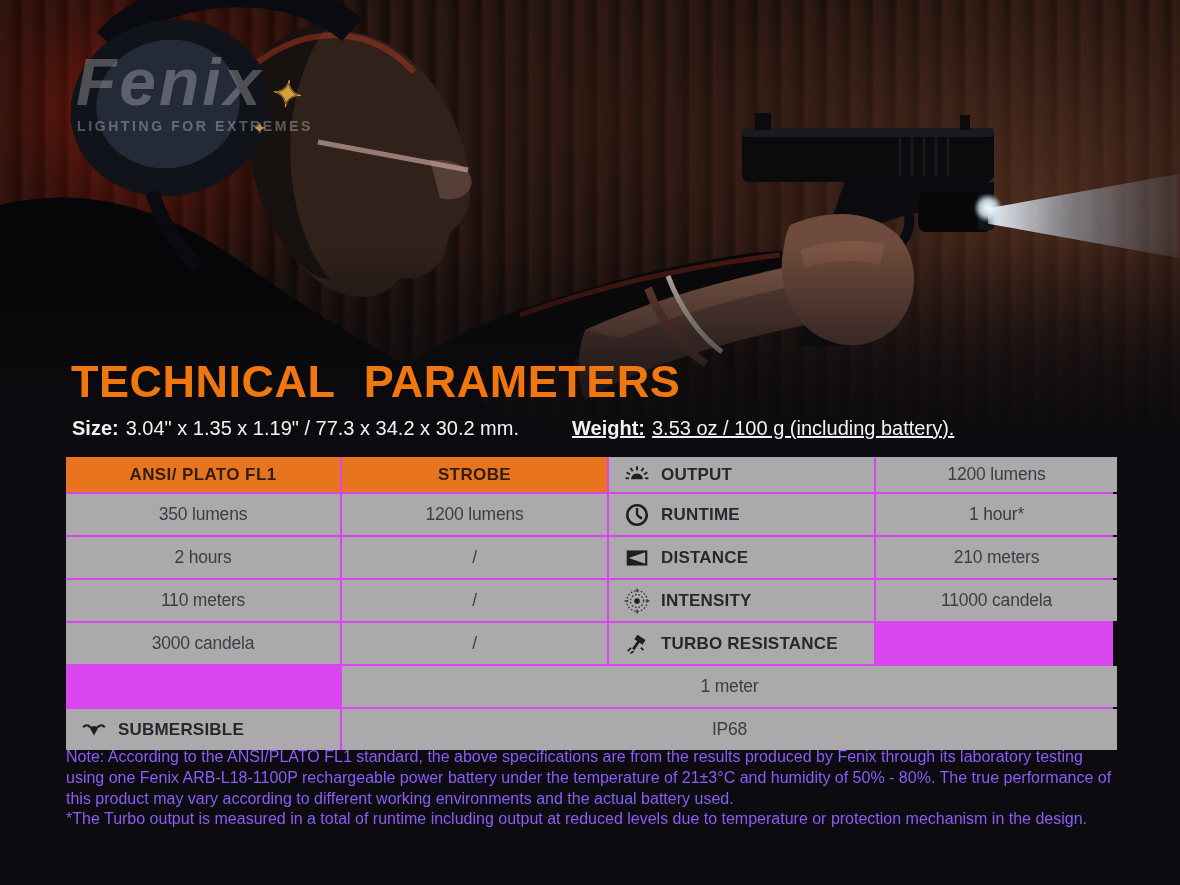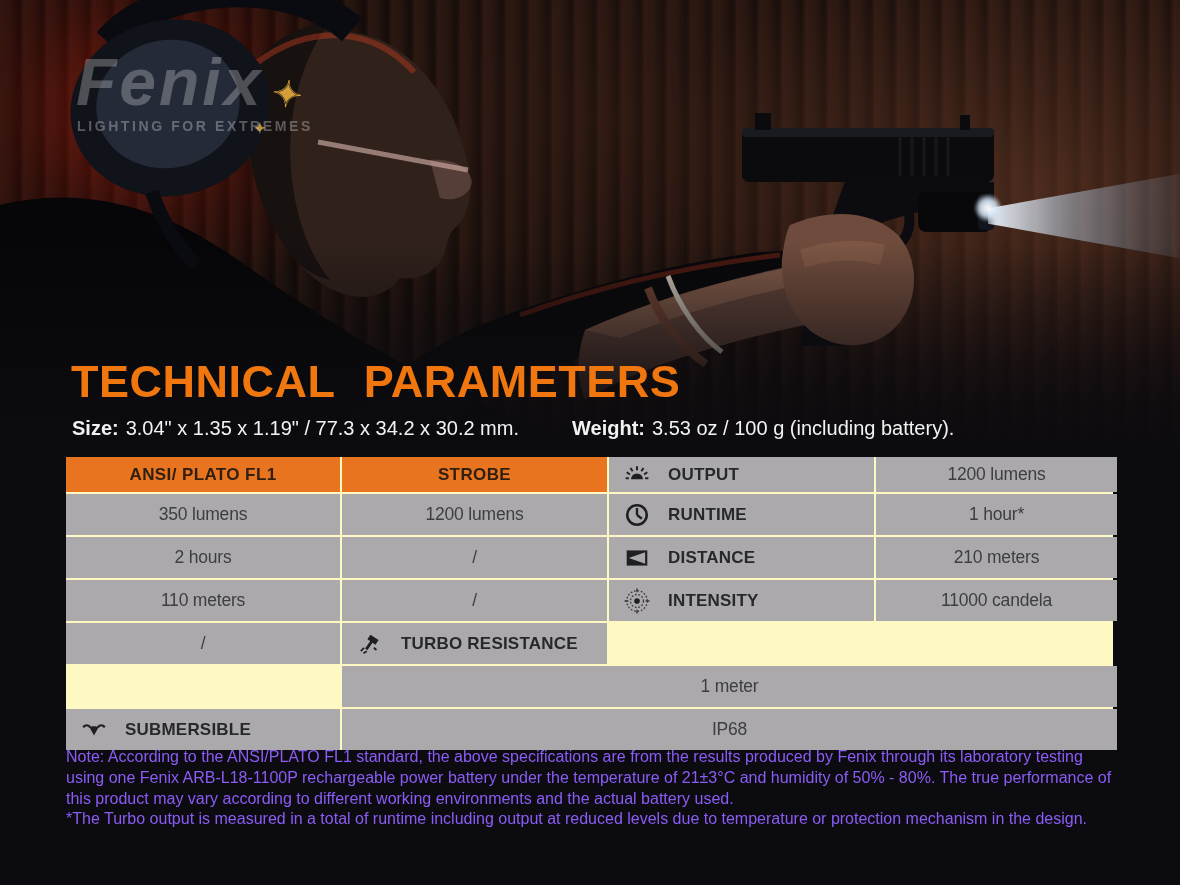--- a/index.html
+++ b/index.html
@@ -54,38 +54,38 @@
     position:absolute; left:77px; top:118px; color:rgba(255,255,255,0.30);
     font-size:14px; letter-spacing:2.6px; font-weight:bold;
   }
 
   
   .title {
     position:absolute; left:71px; top:356px;
     color:#f0760f; font-size:45px; font-weight:bold; letter-spacing:0.5px; word-spacing:16px;
   }
   .specline { position:absolute; top:417px; color:#f2f2f2; font-size:20px; }
-  .spec-size { left:72px; } .spec-weight { left:572px; }
+  .spec-size { left:72px; } .spec-weight { left:572px;text-decoration:underline; }
   .specline .lbl { font-weight:bold; margin-right:7px; }
 
   
   .spec-table {
     position:absolute; left:66px; top:457px; width:1047px;
     display:grid; grid-template-columns:274px 265px 265px 241px;
     grid-template-rows:35px repeat(6, 41px);
-    gap:2px; background:#fef9c3;
+    gap:2px; background:#d946ef;
   }
   .cell { display:flex; align-items:center; justify-content:center; }
   .hcell {
     background:#e97420; color:#2e1f10; font-weight:bold; font-size:17px; letter-spacing:0.4px;
   }
   .dcell { background:#aba9ac; color:#3d3d42; font-size:17.5px; letter-spacing:-0.2px; }
   .lcell {
     background:#aba9ac; color:#28282c; font-weight:bold; font-size:17px; letter-spacing:0.2px;
-    justify-content:flex-start; padding-left:15px; gap:18px;text-align:center;
+    justify-content:flex-start; padding-left:15px; gap:11px;text-align:center;
   }
   .span3 { grid-column:2 / 5; }
   .rowicon { width:26px; height:26px; flex:0 0 auto; }
 
   
   .note {
     position:absolute; left:66px; top:747px; width:1052px;
     color:#8b5cf6; font-size:16px; line-height:20.8px;
   }
   .note p { margin:0; }
@@ -220,20 +220,21 @@
         <g stroke="#3a3a3e" stroke-width="1.4">
           <line x1="12" y1="0.5" x2="12" y2="4"></line>
             <line x1="12" y1="20" x2="12" y2="23.5"></line>
           <line x1="0.5" y1="12" x2="4" y2="12"></line>
             <line x1="20" y1="12" x2="23.5" y2="12"></line>
         </g>
       </svg>
       <span>INTENSITY</span>
     </div>
     <div class="cell dcell">11000 candela</div>
+    <div class="cell dcell">3000 candela</div>
     <div class="cell dcell">/</div>
 
     <div class="cell lcell">
       <svg class="rowicon" viewBox="0 0 24 24">
         <line x1="8.5" y1="17" x2="14" y2="9" stroke="#1f1f22" stroke-width="2.6"></line>
         <line x1="11" y1="5.5" x2="18.5" y2="10.5" stroke="#1f1f22" stroke-width="5"></line>
         <polyline points="3.5,18.5 6.5,15.5" stroke="#1f1f22" stroke-width="1.6" fill="none"></polyline>
         <polyline points="6,20.5 9,18.8" stroke="#1f1f22" stroke-width="1.6" fill="none"></polyline>
         <polyline points="15.5,15.5 18,17.5" stroke="#1f1f22" stroke-width="1.6" fill="none"></polyline>
       </svg>

